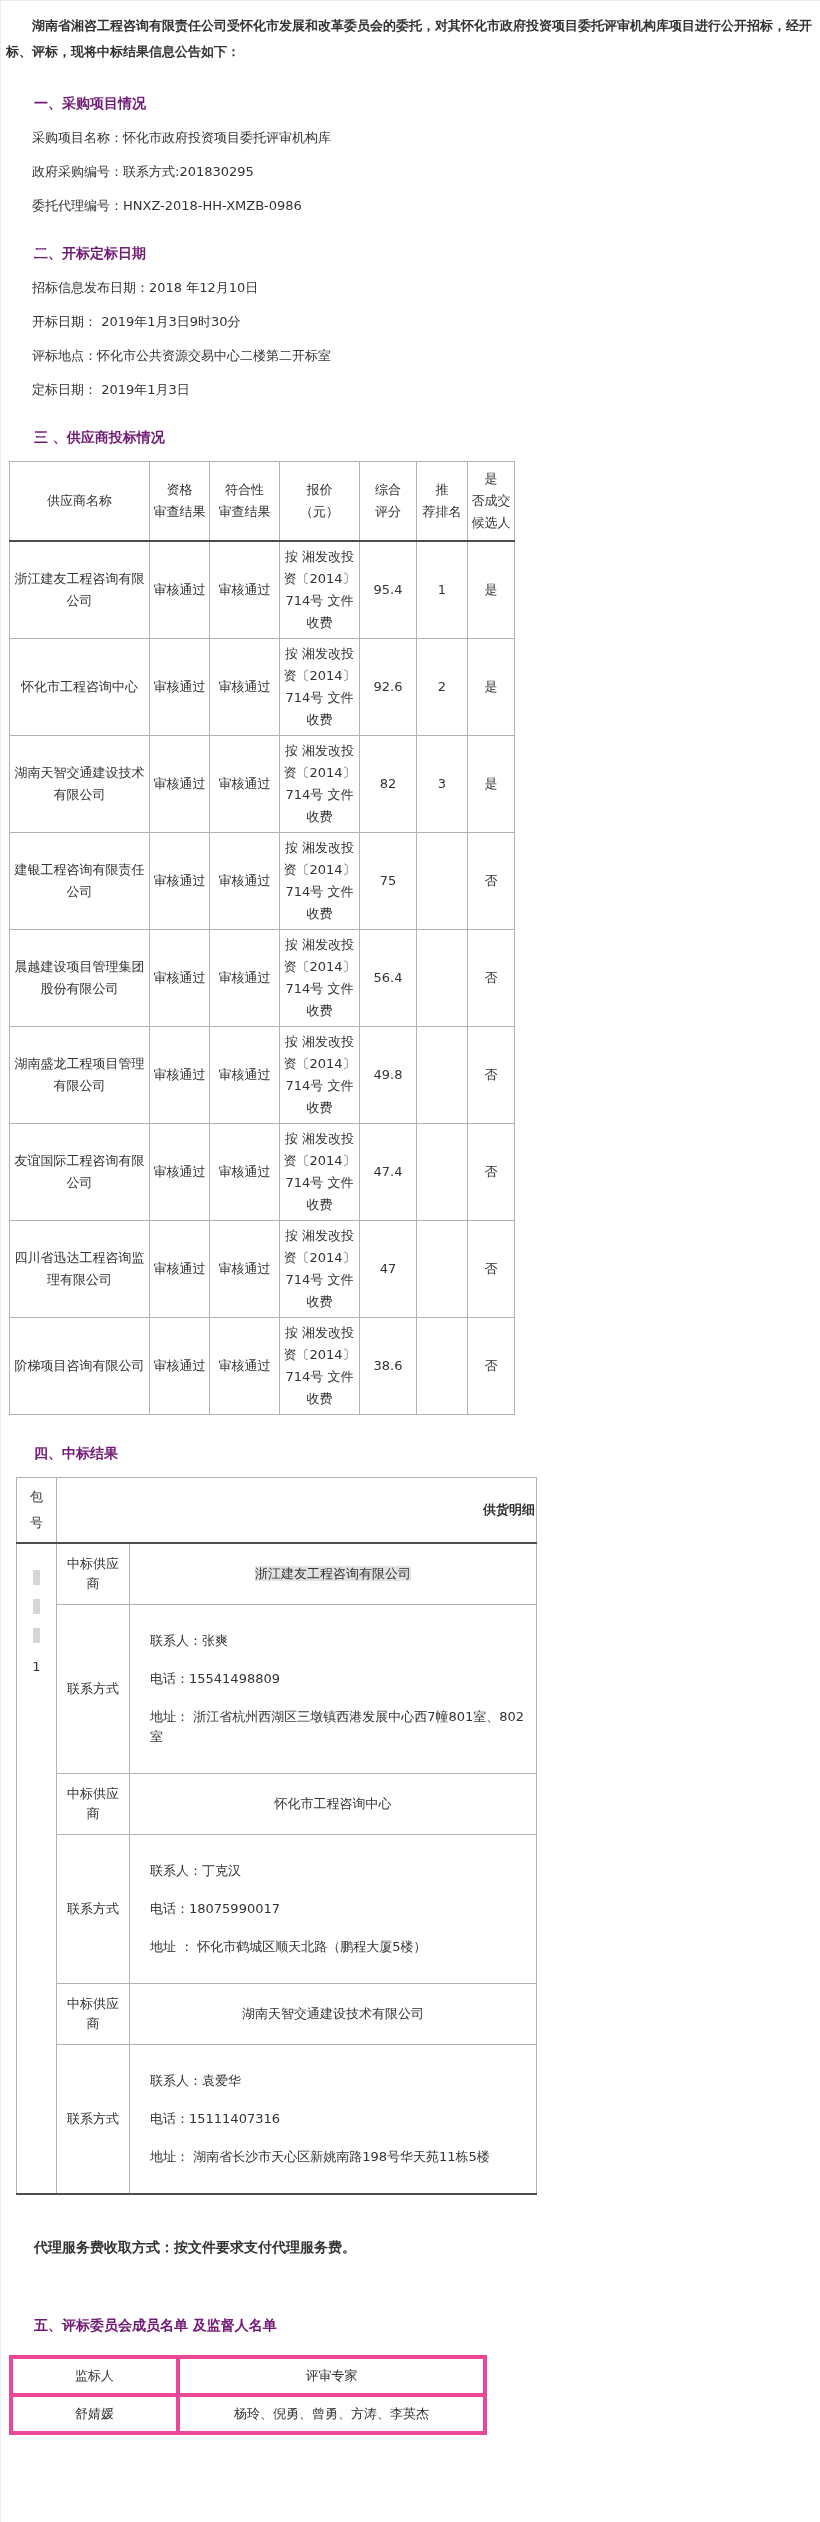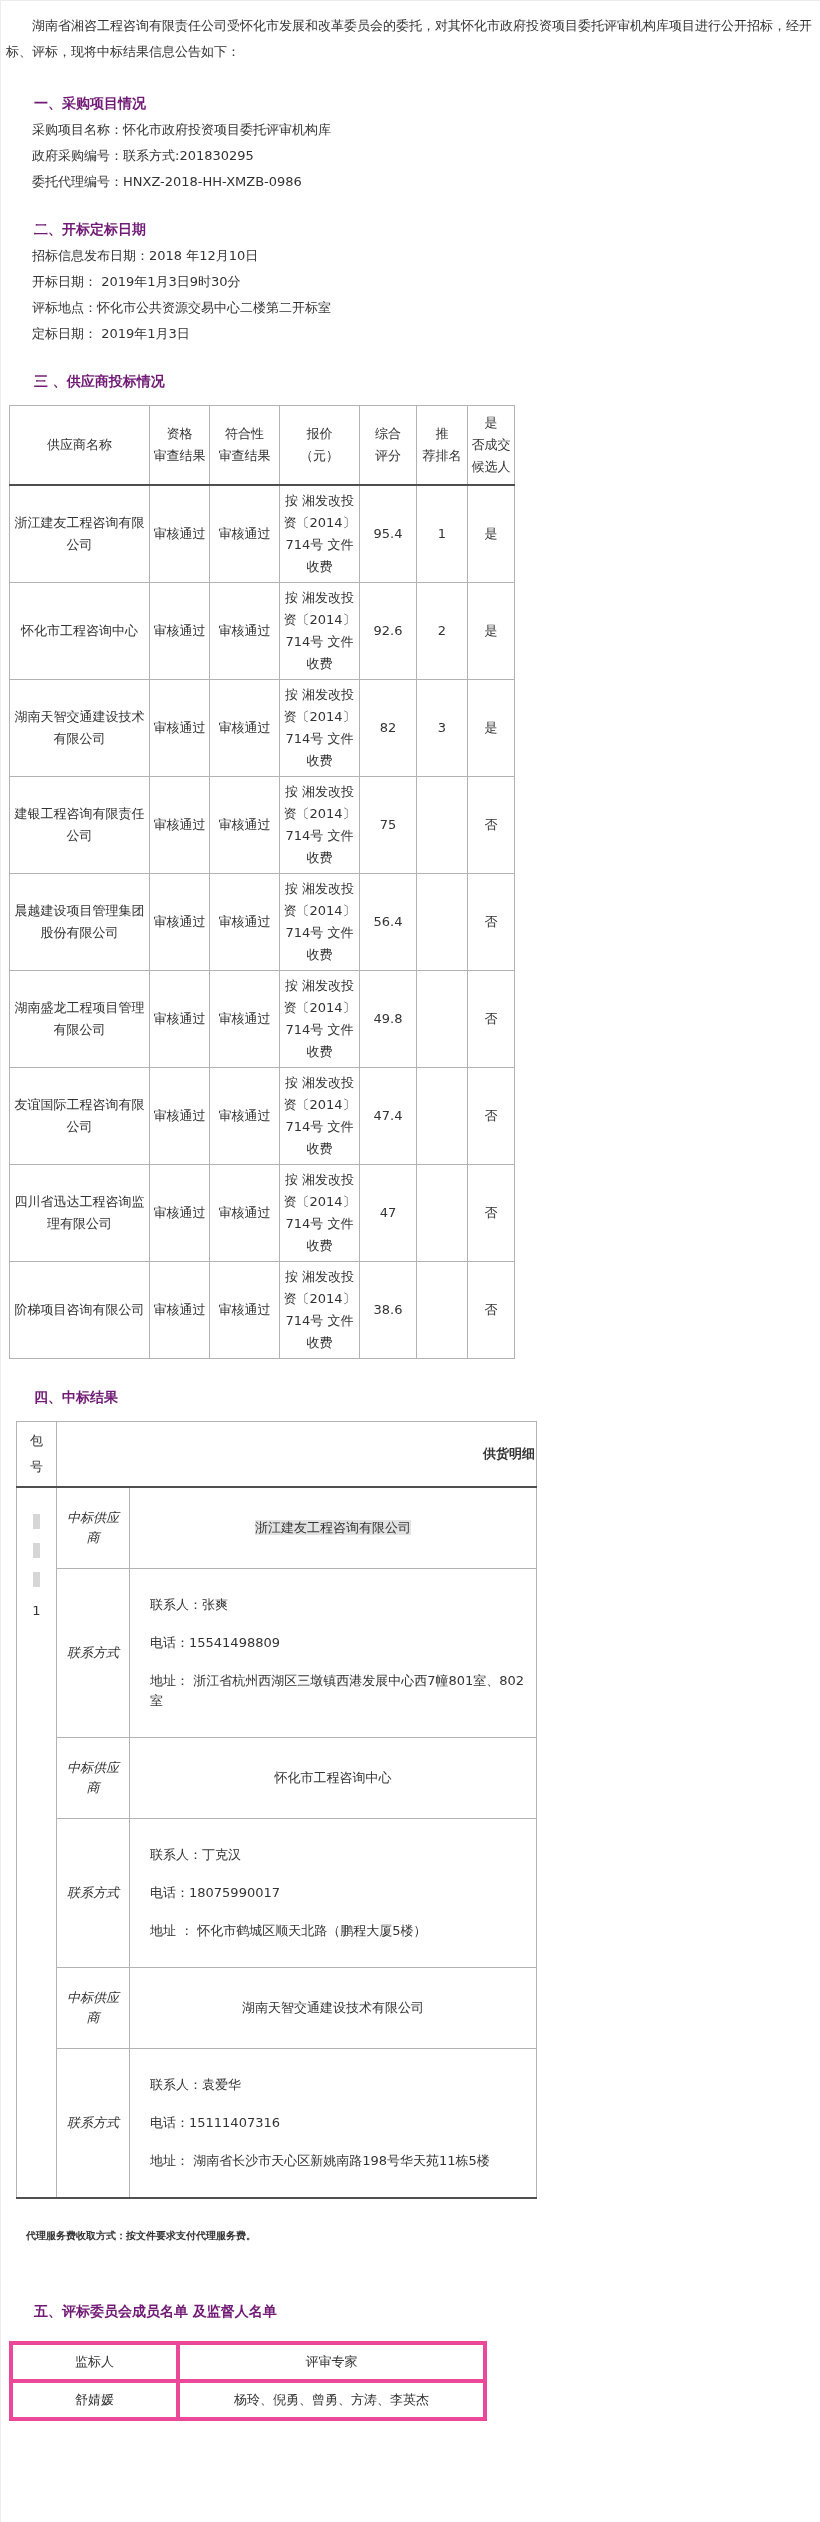--- a/index.html
+++ b/index.html
@@ -7,26 +7,26 @@
     width:820px; min-height:2522px;
     font-family:"DejaVu Sans","Liberation Sans",sans-serif;
     color:#333; font-size:13px;
     box-sizing:border-box;
   }
   .page {
     box-sizing:border-box; width:820px; min-height:2522px;
     border-left:1px solid #ececec; border-top:1px solid #ececec;
     padding:6px 6px 30px 5px;
   }
-  .intro { text-indent:2em; line-height:26px; margin:6px 2px 18px 0; }
+  .intro { text-indent:2em; line-height:26px; margin:6px 2px 18px 0;font-weight:bold; }
   .sec-title {
     font-weight:bold; font-size:14px; color:#701a75;
     margin:30px 0 6px 0; text-indent:2em;
   }
-  .info-line { text-indent:2em; line-height:18px; margin:8px 0; }
+  .info-line { text-indent:2em; line-height:18px; margin:16px 0; }
 
   table { border-collapse:collapse; table-layout:fixed; }
 
   
   .t1 { width:505px; margin:14px 0 0 3px; }
   .t1 th, .t1 td {
     border:1px solid #b2b2b2; text-align:center; vertical-align:middle;
     font-size:13px; font-weight:normal; padding:4px 3px; line-height:22px;
     overflow:hidden;
   }
@@ -36,41 +36,41 @@
   
   .t2 { width:520px; margin:14px 0 0 10px; }
   .t2 td {
     border:1px solid #b2b2b2; font-size:13px; vertical-align:middle;
     overflow:hidden;
   }
   .t2 .hdr td { border-bottom:2px solid #4f4f4f; }
   .t2 .pkg-header { text-align:center; white-space:pre-line; line-height:26px; height:62px; }
   .t2 .detail-header { text-align:right;font-weight:bold; }
   .t2 .pkg-cell { vertical-align:top; text-align:center; padding-top:12px; border-bottom:2px solid #4f4f4f; }
-  .t2 .label-cell { text-align:center; line-height:20px; padding:20px 4px;font-style:italic; }
+  .t2 .label-cell { text-align:center; line-height:20px; padding:0 4px; }
   .t2 .name-cell { text-align:center; height:58px; }
   .t2 .contact-cell { padding:8px 8px 8px 20px; }
   .t2 .contact-cell p { margin:18px 0; line-height:20px; }
   .t2 .last-row td { border-bottom:2px solid #4f4f4f; }
   .hl { background:#e4e4e4; }
   .tofu-block {
     display:block; width:7px; height:15px; background:#d6d6d6;
     margin:14px auto 0 auto;
   }
   .pkg-no { display:block; margin-top:16px; }
 
   
   .t3 { width:474px; margin:20px 0 0 3px; border:1px solid #9a9a9a; }
   .t3 th, .t3 td {
     border:4px solid #ec4899; text-align:center; font-weight:normal;
     font-size:13px; height:32px; line-height:18px;
   }
   .t3 thead th { border-bottom:2px solid #777; }
 
-  .fee-note { font-weight:bold; font-size:10px; text-indent:2em; margin:30px 0 60px 0; }
+  .fee-note { font-weight:bold; font-size:14px; text-indent:2em; margin:44px 0 60px 0; }
 </style>
 </head>
 <body>
 
 <div class="page">
 
   <p class="intro">湖南省湘咨工程咨询有限责任公司受怀化市发展和改革委员会的委托，对其怀化市政府投资项目委托评审机构库项目进行公开招标，经开标、评标，现将中标结果信息公告如下：</p>
 
   <div class="sec-title">一、采购项目情况</div>
   <p class="info-line">采购项目名称：怀化市政府投资项目委托评审机构库</p>

